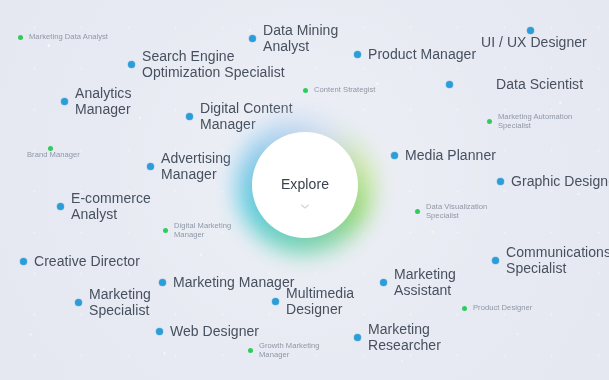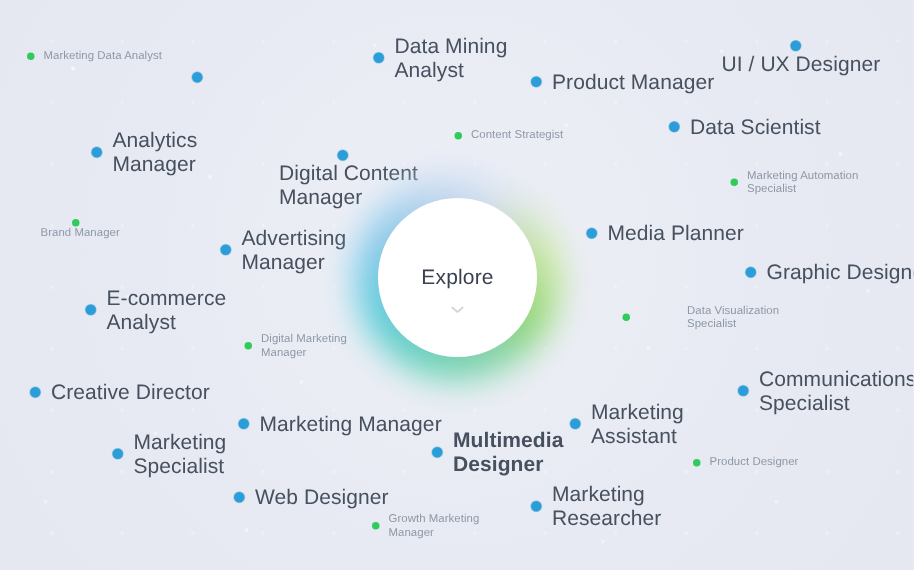--- a/index.html
+++ b/index.html
@@ -171,48 +171,49 @@
 <div id="canvas">
 
   <div class="speckles"></div>
   <div class="speckles2"></div>
 
   <div id="nodes-layer">
       <div class="node secondary" style="left: 18px; top: 33px;"><span class="dot"></span><span class="label">Marketing Data Analyst</span></div>
       <div class="node primary" style="left: 249px; top: 22px;"><span class="dot"></span><span class="label">Data Mining
 Analyst</span></div>
       <div class="node primary" style="left: 481px; top: 27px; flex-direction: column;"><span class="dot"></span><span class="label">UI / UX Designer</span></div>
-      <div class="node primary" style="left: 128px; top: 48px;"><span class="dot"></span></div>
+      <div class="node primary" style="left: 128px; top: 48px;"><span class="dot"></span><span class="label">Search Engine
+Optimization Specialist</span></div>
       <div class="node primary" style="left: 354px; top: 46px;"><span class="dot"></span><span class="label">Product Manager</span></div>
-      <div class="node primary" style="left: 446px; top: 76px;"><span class="dot"></span><span class="label">Data Scientist</span></div>
+      <div class="node primary" style="left: 446px; top: 76px; gap: 36px;"><span class="dot"></span><span class="label">Data Scientist</span></div>
       <div class="node primary" style="left: 61px; top: 85px;"><span class="dot"></span><span class="label">Analytics
 Manager</span></div>
       <div class="node secondary" style="left: 303px; top: 86px;"><span class="dot"></span><span class="label">Content Strategist</span></div>
-      <div class="node primary" style="left: 186px; top: 100px; flex-direction: column;"><span class="dot"></span><span class="label">Digital Content
+      <div class="node primary" style="left: 186px; top: 100px;"><span class="dot"></span><span class="label">Digital Content
 Manager</span></div>
       <div class="node secondary" style="left: 487px; top: 113px;"><span class="dot"></span><span class="label">Marketing Automation
 Specialist</span></div>
       <div class="node secondary" style="left: 27px; top: 146px; flex-direction: column;"><span class="dot"></span><span class="label">Brand Manager</span></div>
       <div class="node primary" style="left: 147px; top: 150px;"><span class="dot"></span><span class="label">Advertising
 Manager</span></div>
       <div class="node primary" style="left: 391px; top: 147px;"><span class="dot"></span><span class="label">Media Planner</span></div>
       <div class="node primary" style="left: 497px; top: 173px;"><span class="dot"></span><span class="label">Graphic Designer</span></div>
       <div class="node primary" style="left: 57px; top: 190px;"><span class="dot"></span><span class="label">E-commerce
 Analyst</span></div>
-      <div class="node secondary" style="left: 415px; top: 203px; gap: 32px;"><span class="dot"></span><span class="label">Data Visualization
+      <div class="node secondary" style="left: 415px; top: 203px;"><span class="dot"></span><span class="label">Data Visualization
 Specialist</span></div>
       <div class="node secondary" style="left: 163px; top: 222px;"><span class="dot"></span><span class="label">Digital Marketing
 Manager</span></div>
       <div class="node primary" style="left: 492px; top: 244px;"><span class="dot"></span><span class="label">Communications
 Specialist</span></div>
       <div class="node primary" style="left: 20px; top: 253px;"><span class="dot"></span><span class="label">Creative Director</span></div>
       <div class="node primary" style="left: 380px; top: 266px;"><span class="dot"></span><span class="label">Marketing
 Assistant</span></div>
       <div class="node primary" style="left: 159px; top: 274px;"><span class="dot"></span><span class="label">Marketing Manager</span></div>
-      <div class="node primary" style="left: 288px; top: 285px; font-weight: bold;"><span class="dot"></span><span class="label">Multimedia
+      <div class="node primary" style="left: 272px; top: 285px;"><span class="dot"></span><span class="label">Multimedia
 Designer</span></div>
       <div class="node primary" style="left: 75px; top: 286px;"><span class="dot"></span><span class="label">Marketing
 Specialist</span></div>
       <div class="node secondary" style="left: 462px; top: 304px;"><span class="dot"></span><span class="label">Product Designer</span></div>
       <div class="node primary" style="left: 156px; top: 323px;"><span class="dot"></span><span class="label">Web Designer</span></div>
       <div class="node primary" style="left: 354px; top: 321px;"><span class="dot"></span><span class="label">Marketing
 Researcher</span></div>
       <div class="node secondary" style="left: 248px; top: 342px;"><span class="dot"></span><span class="label">Growth Marketing
 Manager</span></div>
     </div>

